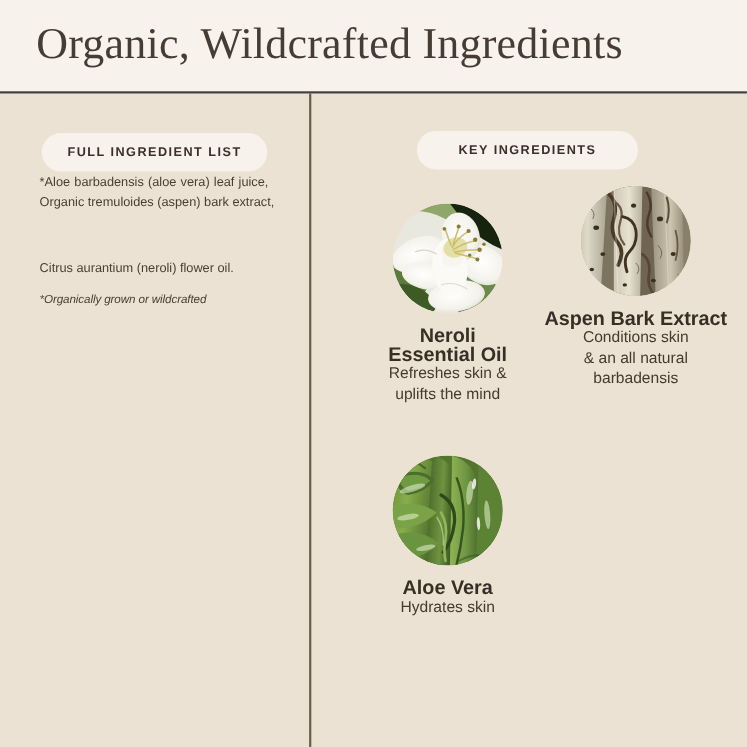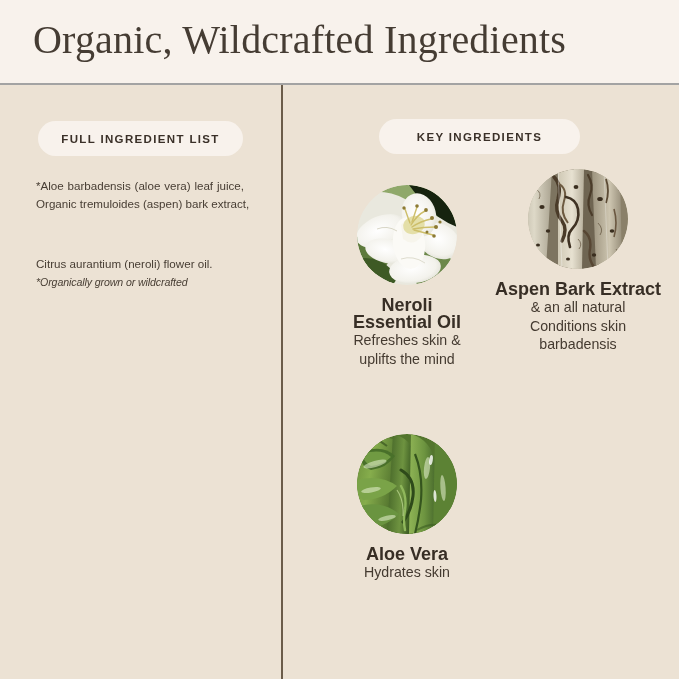--- a/index.html
+++ b/index.html
@@ -21,21 +21,21 @@
     box-sizing: border-box;
   }
   
   .header {
     position: absolute;
     left: 0;
     top: 0;
     width: 679px;
     height: 85px;
     background: #f8f2ec;
-    border-bottom: 2px solid #a3a3a3;
+    border-bottom: 2px solid #404040;
     box-sizing: border-box;
   }
   .header-title {
     position: absolute;
     left: 33px;
     top: 14px;
     font-family: "Liberation Serif", serif;
     font-size: 40px;
     line-height: 52px;
     letter-spacing: 0.2px;
@@ -89,49 +89,49 @@
   .pill-right {
     left: 96px;
     top: 34px;
     width: 201px;
     height: 35px;
   }
   
   .ingredients {
     position: absolute;
     left: 36px;
-    top: 92px;
+    top: 72px;
     width: 208px;
     color: #473d33;
     font-size: 11.6px;
     line-height: 17.5px;
   }
   .ing-line {
     text-align: justify;
     text-align-last: justify;
     white-space: nowrap;
   }
   .ing-line.last {
     text-align-last: left;
     margin-top: 43px;
   }
   .ing-note {
     font-style: italic;
     font-size: 10.6px;
     letter-spacing: -0.1px;
-    margin-top: 1px;
+    margin-top: 11px;
   }
   
   .card {
     position: absolute;
     text-align: center;
   }
   .card-neroli  { left: 39px;  top: 100px; width: 170px; }
   .card-aspen   { left: 200px; top: 84px; width: 190px; }
-  .card-aloe    { left: 39px;  top: 349px; width: 170px; text-align: center; }
+  .card-aloe    { left: 39px;  top: 329px; width: 170px; text-align: center; }
 
   .circle {
     width: 100px;
     height: 100px;
     border-radius: 50%;
     margin: 0 auto;
     overflow: hidden;
     position: relative;
   }
   .card-title {
@@ -304,22 +304,22 @@
               <path d="M30 0 L34 100" stroke="#ffffff" stroke-width="1.1" opacity="0.35" fill="none"></path>
               <path d="M76 0 L80 100" stroke="#ffffff" stroke-width="1" opacity="0.28" fill="none"></path>
             </g>
           </svg>
         </div>
       </div>
       <div class="card-title">
         <div>Aspen Bark Extract</div>
       </div>
       <div class="card-desc">
+        <div>Conditions skin</div>
         <div>&amp; an all natural</div>
-        <div>Conditions skin</div>
         <div>barbadensis</div>
       </div>
     </div>
 
     <div class="card card-aloe">
       <div class="circle">
         <div class="art">
           <svg viewBox="0 0 100 100" preserveAspectRatio="xMidYMid slice">
             <defs>
               <clipPath id="cAloe">

